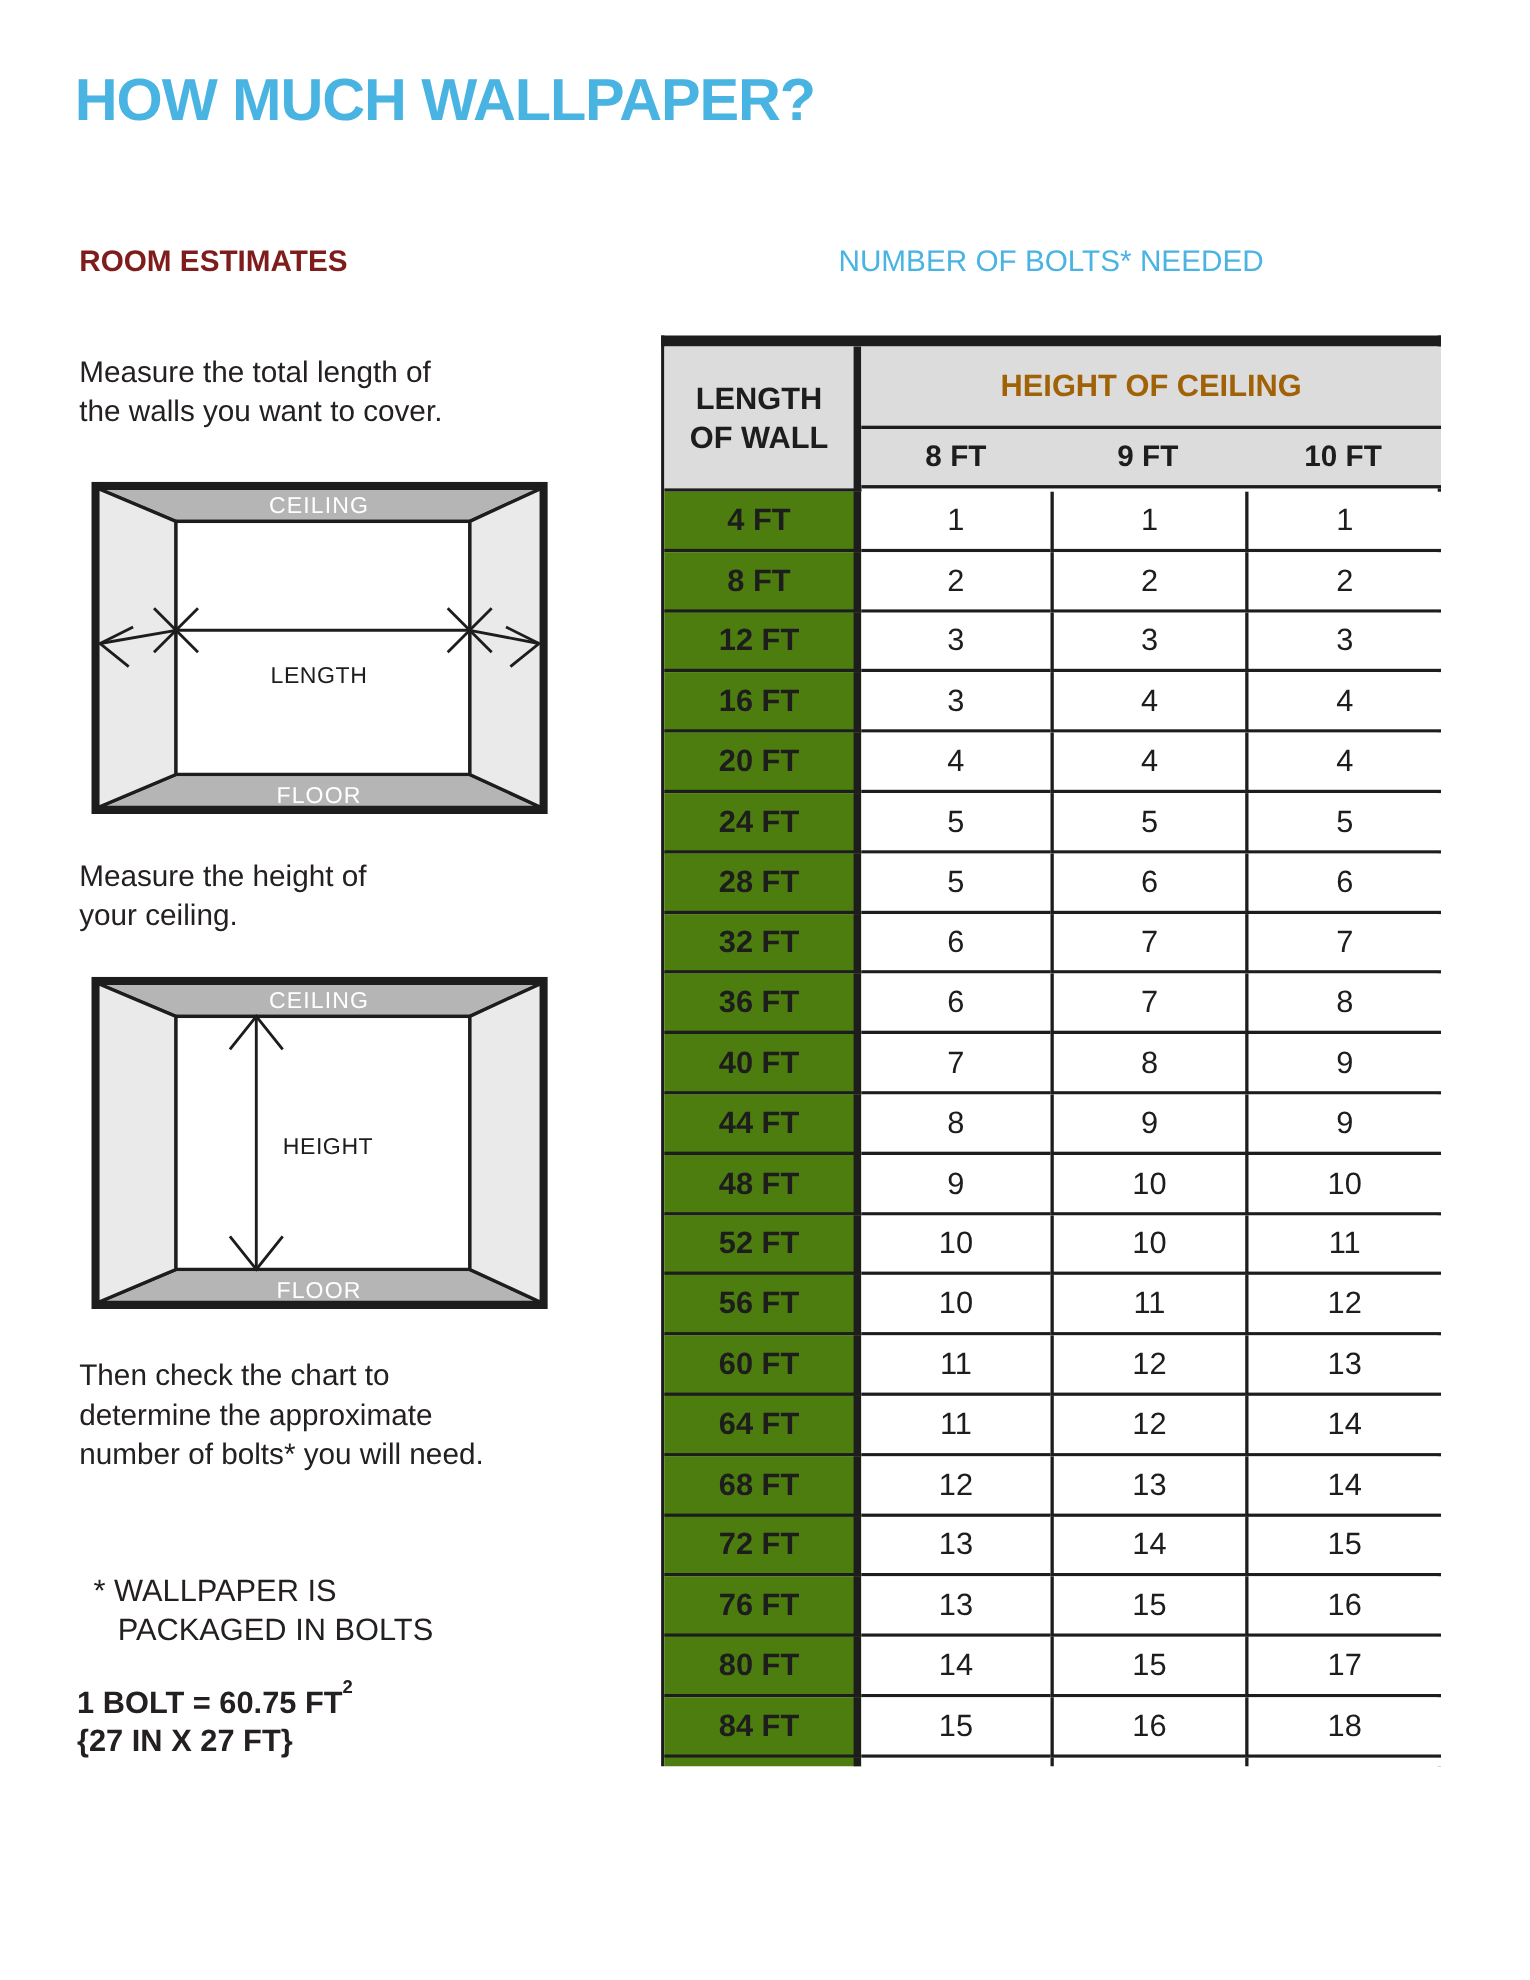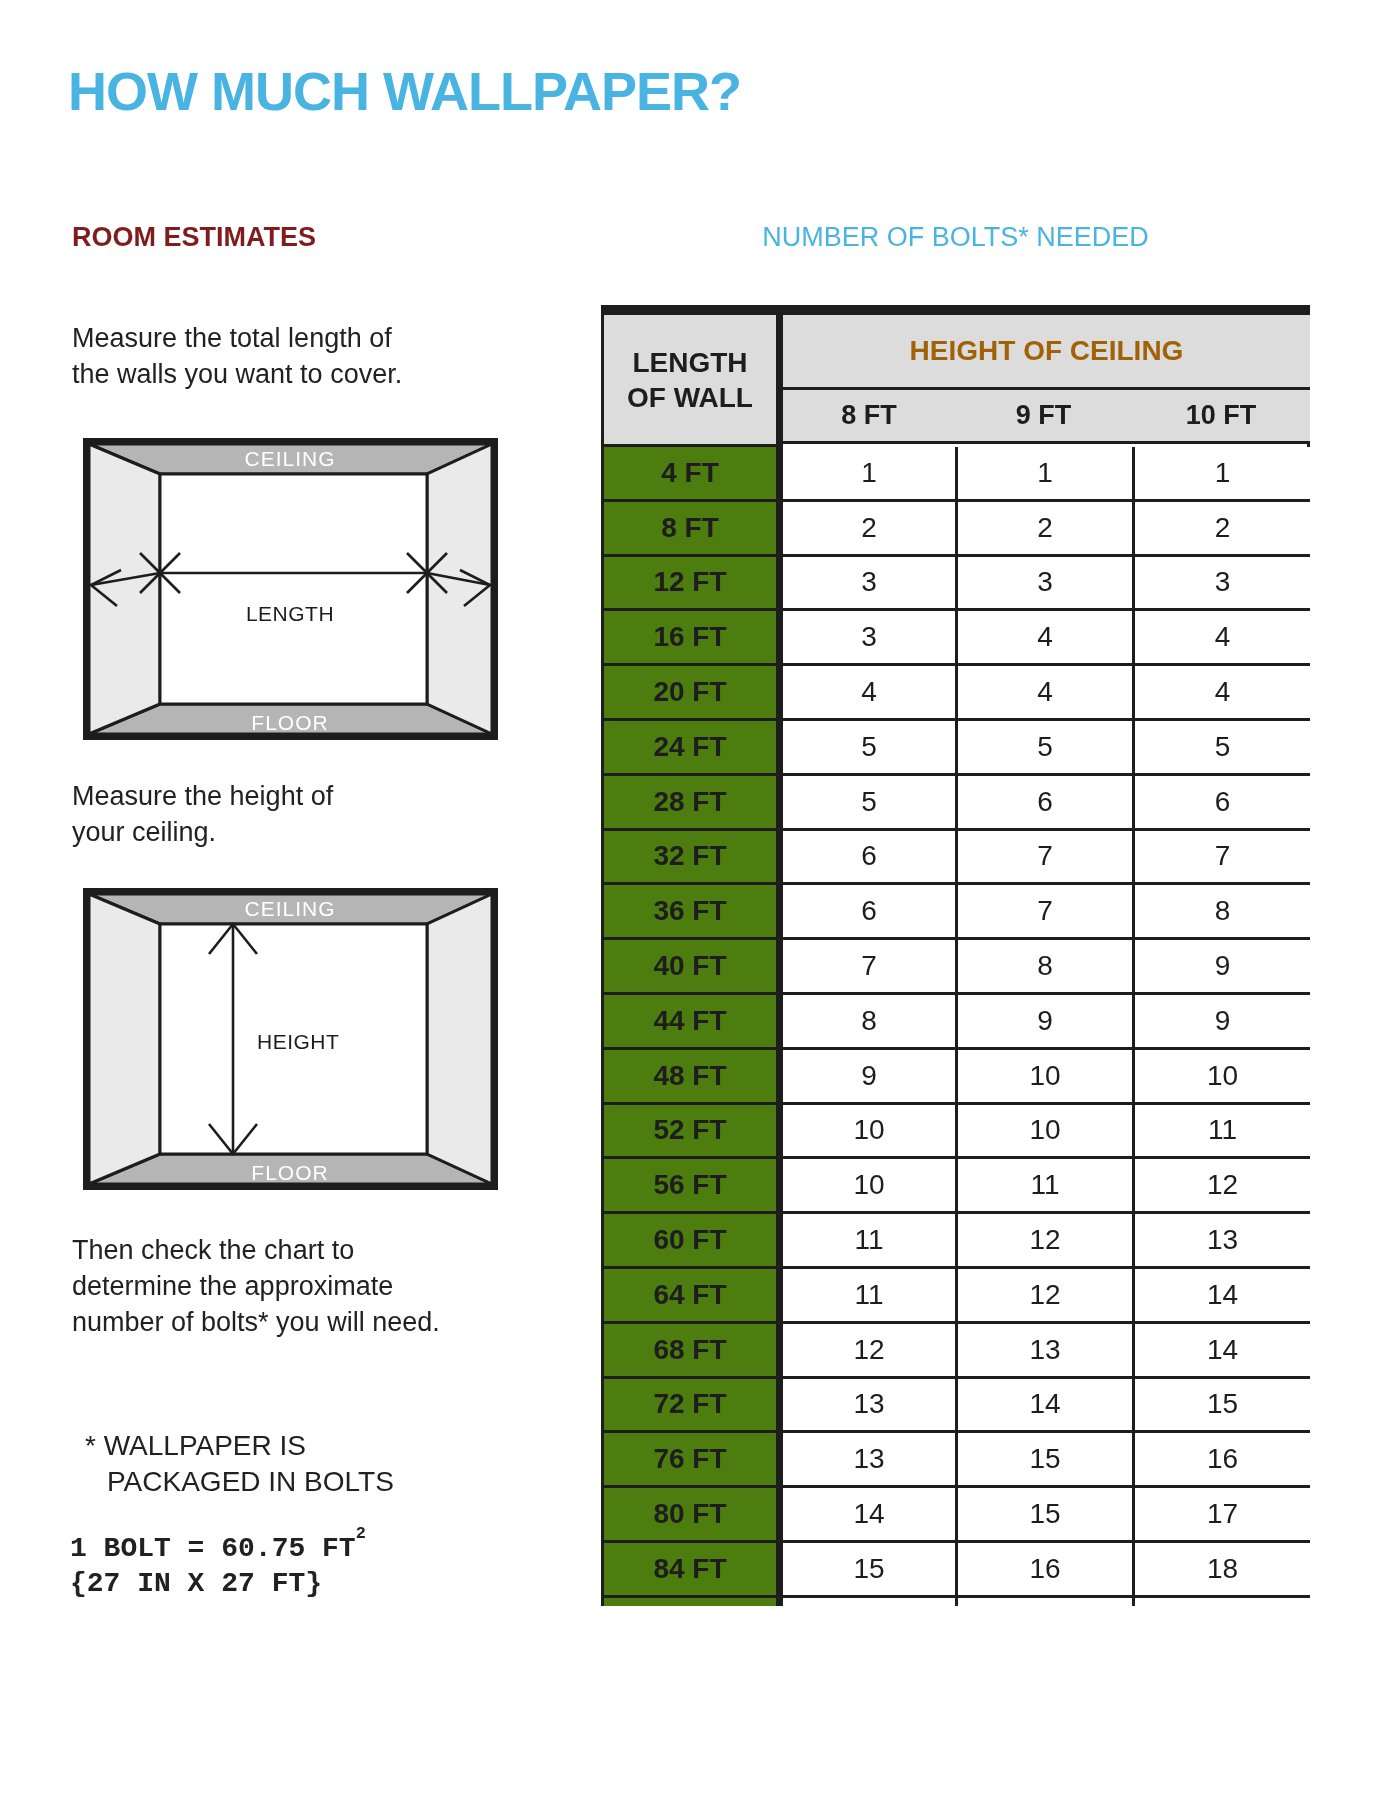--- a/index.html
+++ b/index.html
@@ -28,21 +28,21 @@
     font-size:27px;font-weight:normal;color:#49b4e2;white-space:nowrap;
   }
 
   
   .para{font-size:27px;line-height:36px;color:#242021;}
   .para1{left:72px;top:320px;}
   .para2{left:72px;top:778px;}
   .para3{left:72px;top:1232px;}
   .footnote{left:72px;top:1428px;font-size:28px;line-height:36px;font-weight:normal;white-space:nowrap;margin-left:13px;}
   .footnote .indent{padding-left:22px;}
-  .bolt-eq{left:70px;top:1524px;font-size:28px;line-height:35px;font-weight:bold;white-space:nowrap;font-family:Liberation Mono, monospace;}
+  .bolt-eq{left:70px;top:1524px;font-size:28px;line-height:35px;font-weight:bold;white-space:nowrap;}
   .bolt-eq sup{font-size:60%;position:relative;top:-0.45em;}
 
   
   .diagram1{left:83px;top:438px;}
   .diagram2{left:83px;top:888px;}
 
   
   .bolt-table{
     left:601px;top:305px;width:709px;
     border-top:10px solid #1d1d1d;

